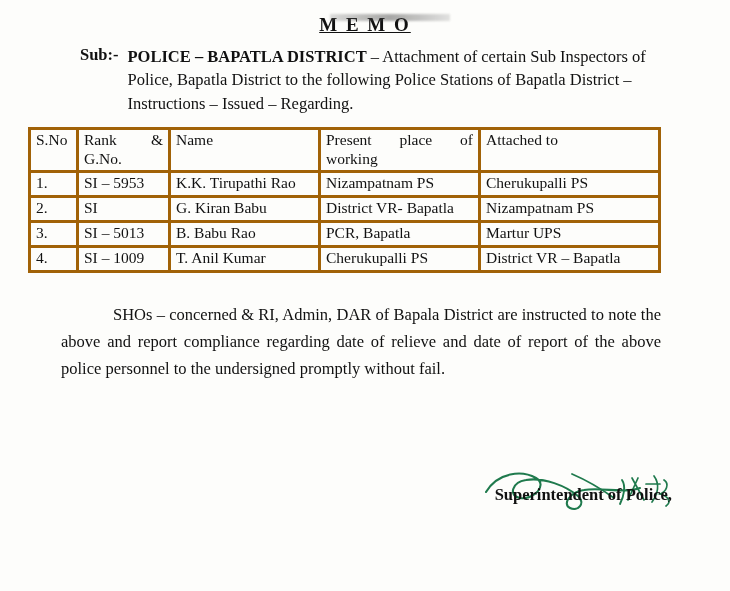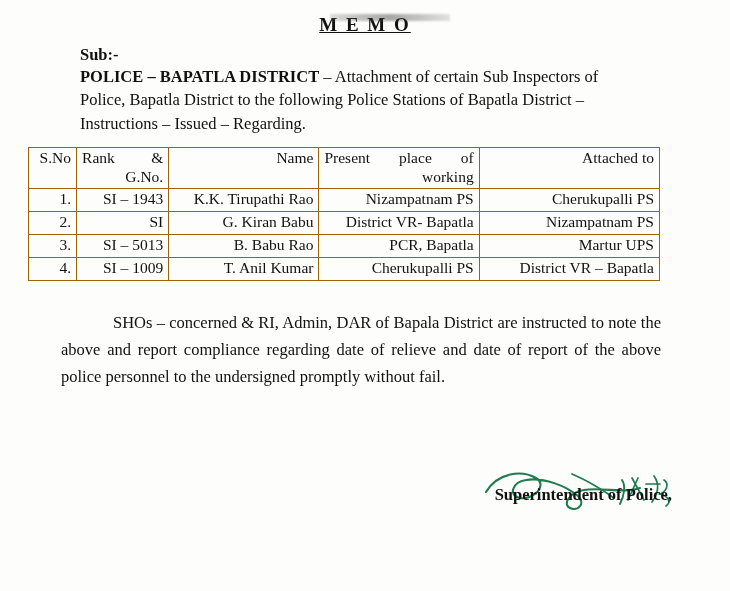--- a/index.html
+++ b/index.html
@@ -38,21 +38,20 @@
     letter-spacing: 2px;
     text-decoration: underline;
     margin-top: 14px;
     margin-bottom: 9px;
   }
   .sub-block {
     display: flex;
     align-items: flex-start;
     padding-left: 62px;
     padding-right: 48px;
-    flex-direction: column;
   }
   .sub-label {
     font-size: 16.5px;
     font-weight: bold;
     white-space: nowrap;
     padding-right: 9px;
     padding-top: 0px;
   }
   .sub-text {
     font-size: 16.5px;
@@ -81,26 +80,25 @@
     text-indent: 50px;
   }
   table.memo-table {
     border-collapse: collapse;
     margin: 12px 0 6px 10px;
     width: 632px;
     table-layout: fixed;
     font-size: 15.5px;
   }
   table.memo-table td {
-    border: 1px solid #a16207;
+    border: 3px solid #a16207;
     padding: 1px 5px 2px 5px;
     vertical-align: top;
     line-height: 1.2;
     height: 19px;
-    text-align: right;
   }
   table.memo-table tr.head td {
     font-size: 15.5px;
   }
   .col-sno { width: 48px; }
   .col-rank { width: 92px; }
   .col-name { width: 150px; }
   .col-place { width: 160px; }
   .col-attached { width: 180px; }
   .head-spread {
@@ -199,21 +197,21 @@
             <span>place</span>
             <span>of</span>
           </span>
           <span class="head-two-line">working</span>
         </td>
         <td>Attached to</td>
       </tr>
 
       <tr>
         <td>1.</td>
-        <td>SI – 1943</td>
+        <td>SI – 5953</td>
         <td>K.K. Tirupathi Rao</td>
         <td>Nizampatnam PS</td>
         <td>Cherukupalli PS</td>
       </tr>
       <tr>
         <td>2.</td>
         <td>SI</td>
         <td>G. Kiran Babu</td>
         <td>District VR- Bapatla</td>
         <td>Nizampatnam PS</td>

